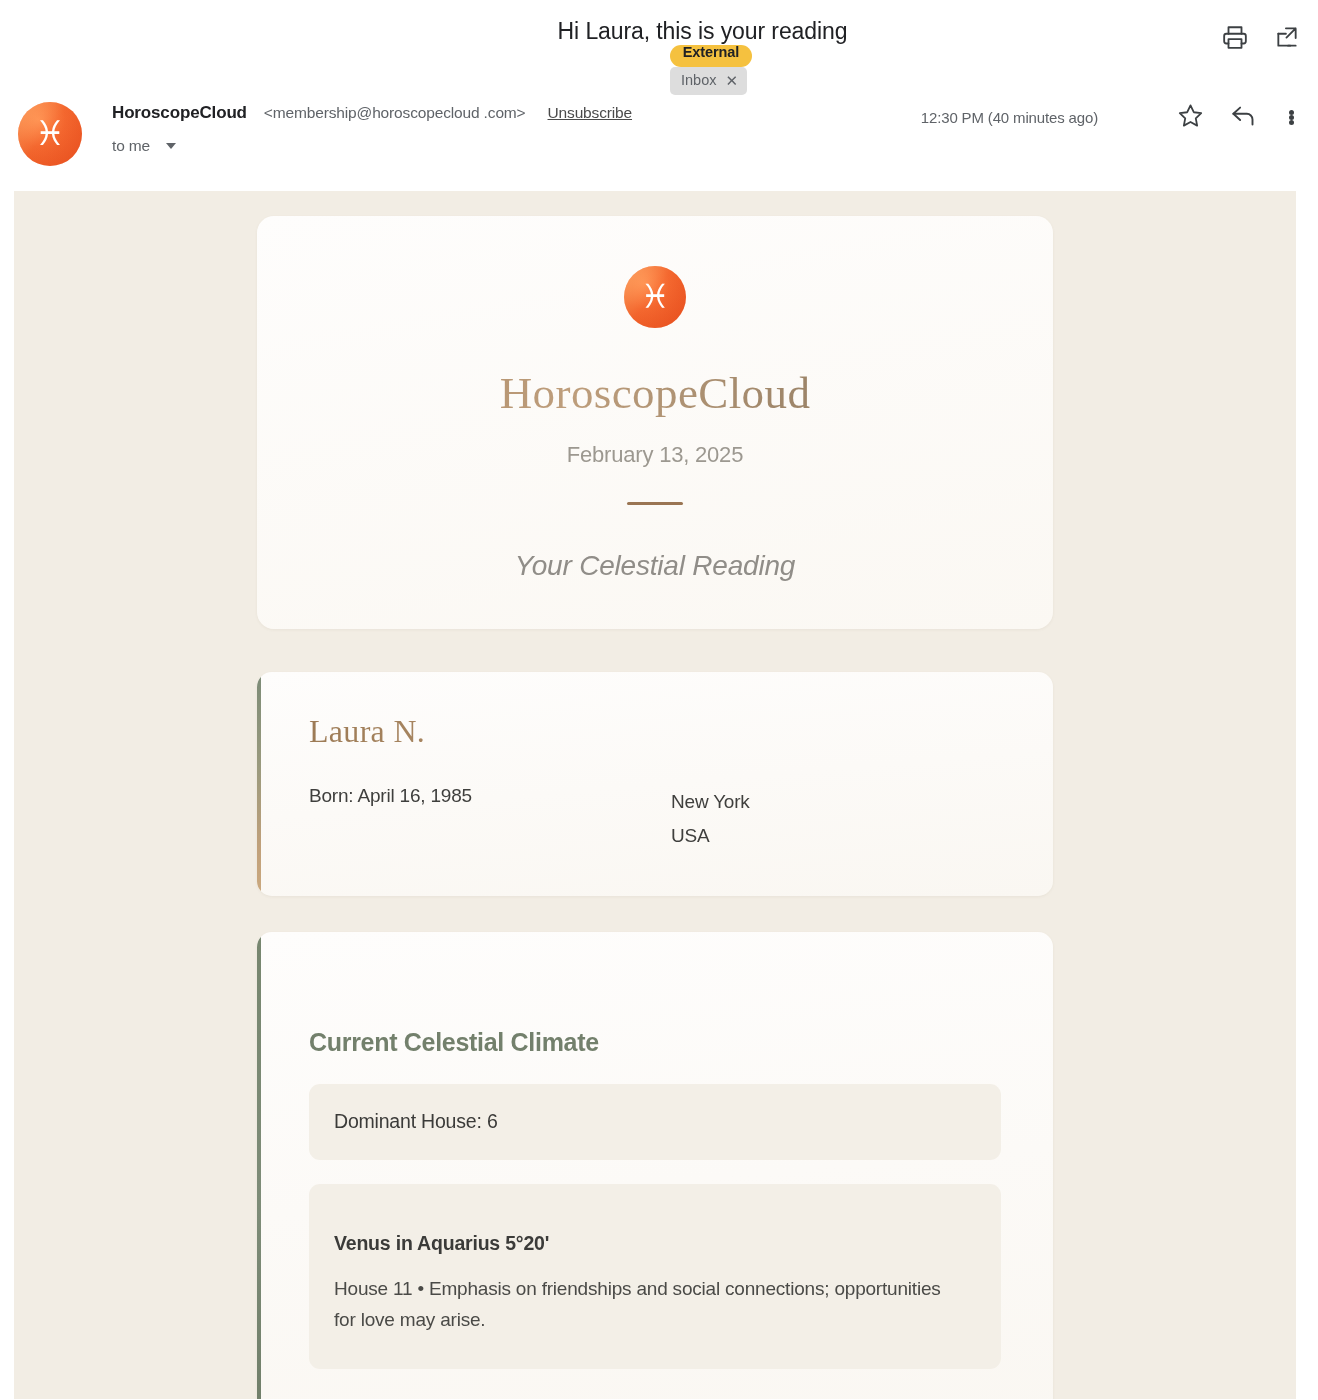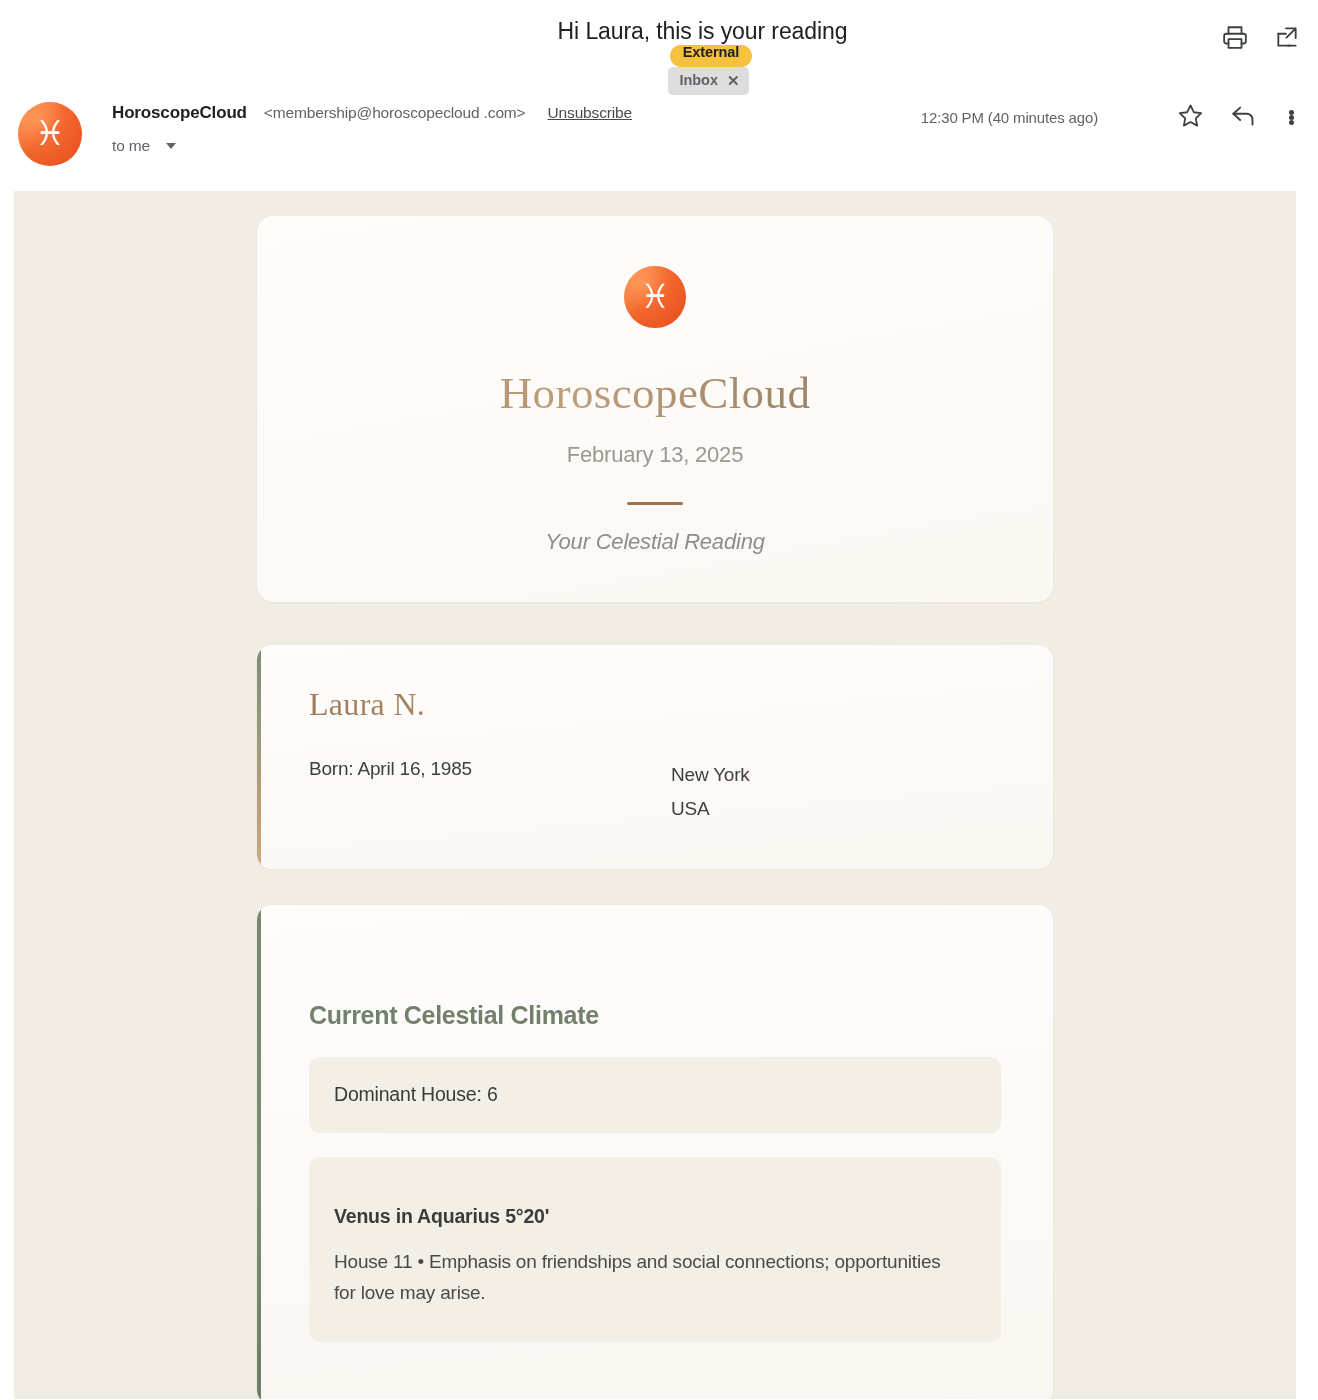--- a/index.html
+++ b/index.html
@@ -51,21 +51,20 @@
     margin-left: 12px;
     background: #DDDDDD;
     color: #5F6368;
     font-size: 14.5px;
     border-radius: 5px;
     padding: 6px 9px 7px 11px;
     line-height: 1;
     display: flex;
     align-items: center;
     gap: 9px;
-    font-weight: bold;
   }
   .badge-inbox .x-glyph { font-size: 15px; color: #5F6368; line-height: 1; }
 
   .header-actions {
     position: absolute;
     right: 18px;
     top: 6px;
     display: flex;
     align-items: center;
     gap: 26px;
@@ -238,22 +237,22 @@
 
   .hero-divider {
     width: 56px;
     height: 3px;
     background: #9A7553;
     margin: 34px auto 0;
     border-radius: 2px;
   }
 
   .hero-tagline {
-    margin-top: 24px;
-    font-size: 22px;
+    margin-top: 45px;
+    font-size: 28px;
     font-style: italic;
     color: #908D88;
     letter-spacing: -0.2px;
   }
 
   
   .acard {
     position: relative;
     border-radius: 15px;
     background: linear-gradient(175deg, #FEFDFC 0%, #FAF7F2 100%);

